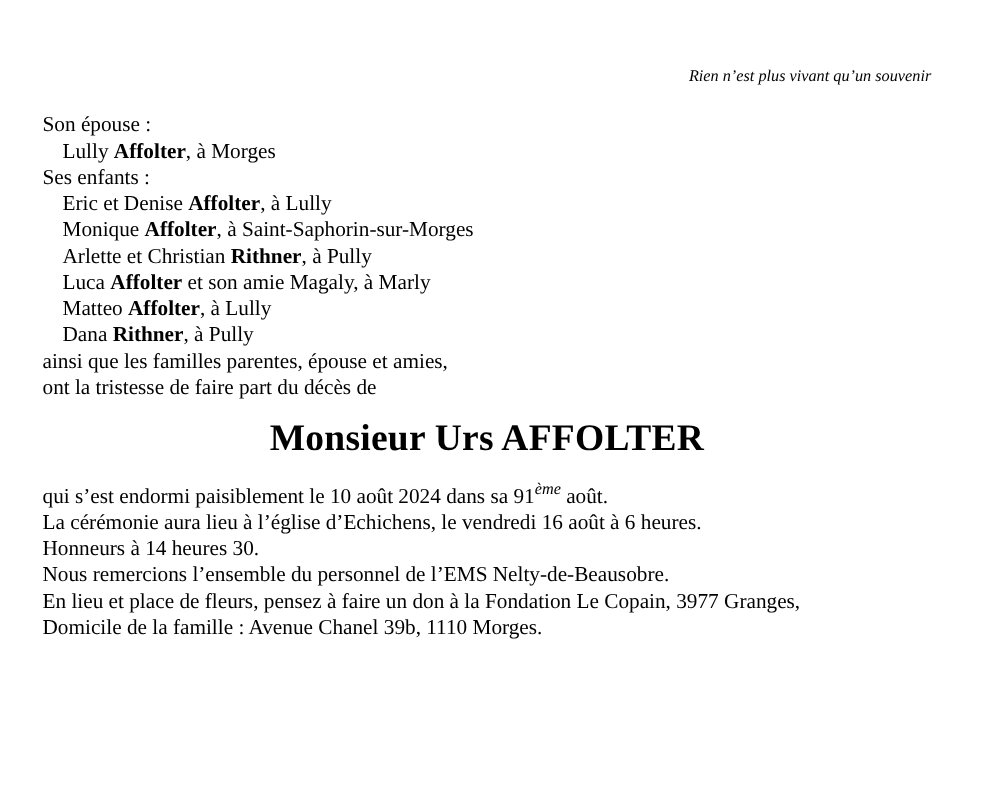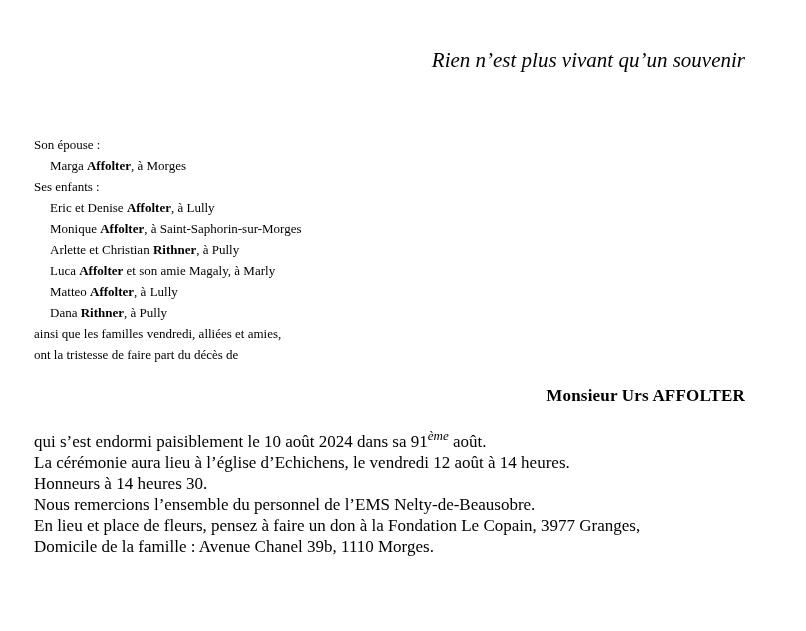--- a/index.html
+++ b/index.html
@@ -17,27 +17,27 @@
   }
   .column {
     position: absolute;
     left: 34px;
     top: 0;
     width: 711px;
   }
   .quote {
     margin-top: 50px;
     font-style: italic;
-    font-size: 21px;
+    font-size: 13px;
     line-height: 21px;
     text-align: right;
   }
   .family-block {
-    margin-top: 63px;
-    font-size: 13px;
+    margin-top: 18px;
+    font-size: 17px;
     line-height: 21px;
   }
   .details-block {
     margin-top: 21px;
     font-size: 17px;
     line-height: 21px;
   }
   .line {
     white-space: pre-wrap;
   }
@@ -48,54 +48,54 @@
     font-weight: bold;
   }
   sup {
     font-size: 13px;
     line-height: 0;
     vertical-align: super;
     font-style: italic;
   }
   .title {
     margin: 17px 0 0 0;
-    font-size: 17px;
+    font-size: 30px;
     line-height: 28px;
     font-weight: bold;
-    text-align: right;
+    text-align: center;
     letter-spacing: 0.2px;
   }
 </style>
 </head>
 <body>
 
 <div class="page">
   <div class="column">
 
     <div class="quote">Rien n’est plus vivant qu’un souvenir</div>
 
     <div class="family-block">
         <div class="line"><span>Son épouse :</span></div>
-        <div class="line indent"><span>Marga </span><span class="b">Affolter</span><span>, à Morges</span></div>
+        <div class="line indent"><span>Lully </span><span class="b">Affolter</span><span>, à Morges</span></div>
         <div class="line"><span>Ses enfants :</span></div>
         <div class="line indent"><span>Eric et Denise </span><span class="b">Affolter</span><span>, à Lully</span></div>
         <div class="line indent"><span>Monique </span><span class="b">Affolter</span><span>, à Saint-Saphorin-sur-Morges</span></div>
         <div class="line indent"><span>Arlette et Christian </span><span class="b">Rithner</span><span>, à Pully</span></div>
         <div class="line indent"><span>Luca </span><span class="b">Affolter</span><span> et son amie Magaly, à Marly</span></div>
         <div class="line indent"><span>Matteo </span><span class="b">Affolter</span><span>, à Lully</span></div>
         <div class="line indent"><span>Dana </span><span class="b">Rithner</span><span>, à Pully</span></div>
-        <div class="line"><span>ainsi que les familles vendredi, alliées et amies,</span></div>
+        <div class="line"><span>ainsi que les familles parentes, épouse et amies,</span></div>
         <div class="line"><span>ont la tristesse de faire part du décès de</span></div>
       </div>
 
     <h1 class="title">Monsieur Urs AFFOLTER</h1>
 
     <div class="details-block">
         <div class="line"><span>qui s’est endormi paisiblement le 10 août 2024 dans sa 91</span><sup>ème</sup><span> août.</span></div>
-        <div class="line"><span>La cérémonie aura lieu à l’église d’Echichens, le vendredi 12 août à 14 heures.</span></div>
+        <div class="line"><span>La cérémonie aura lieu à l’église d’Echichens, le vendredi 16 août à 6 heures.</span></div>
         <div class="line"><span>Honneurs à 14 heures 30.</span></div>
         <div class="line"><span>Nous remercions l’ensemble du personnel de l’EMS Nelty-de-Beausobre.</span></div>
         <div class="line"><span>En lieu et place de fleurs, pensez à faire un don à la Fondation Le Copain, 3977 Granges,</span></div>
         <div class="line"><span>Domicile de la famille : Avenue Chanel 39b, 1110 Morges.</span></div>
       </div>
 
   </div>
 </div>
 
 </body></html>

